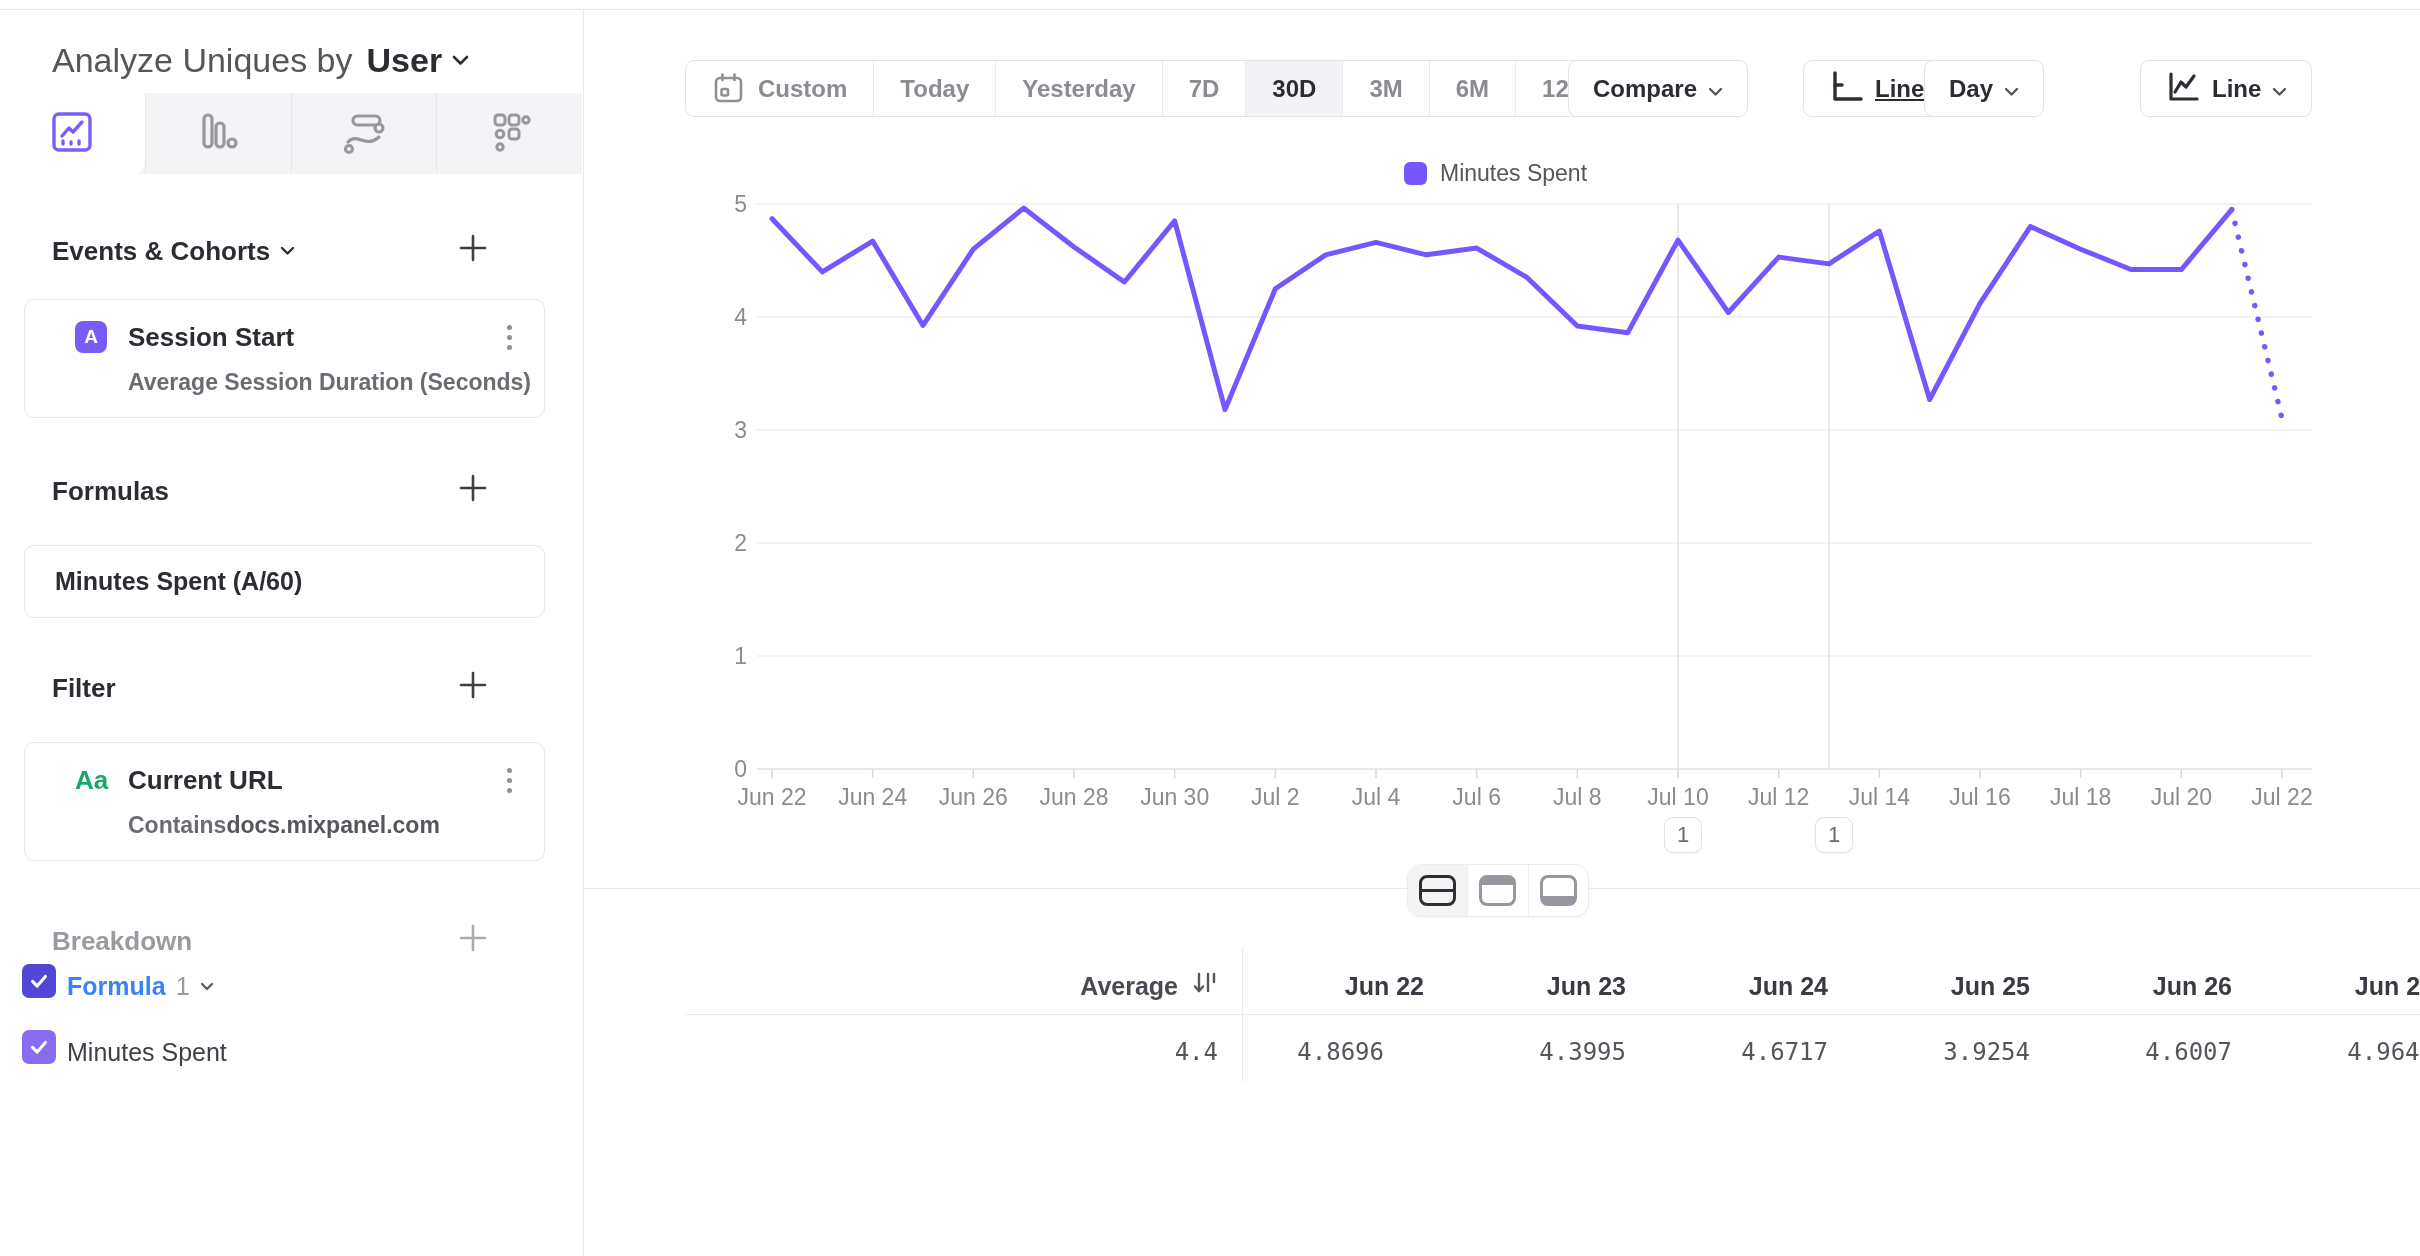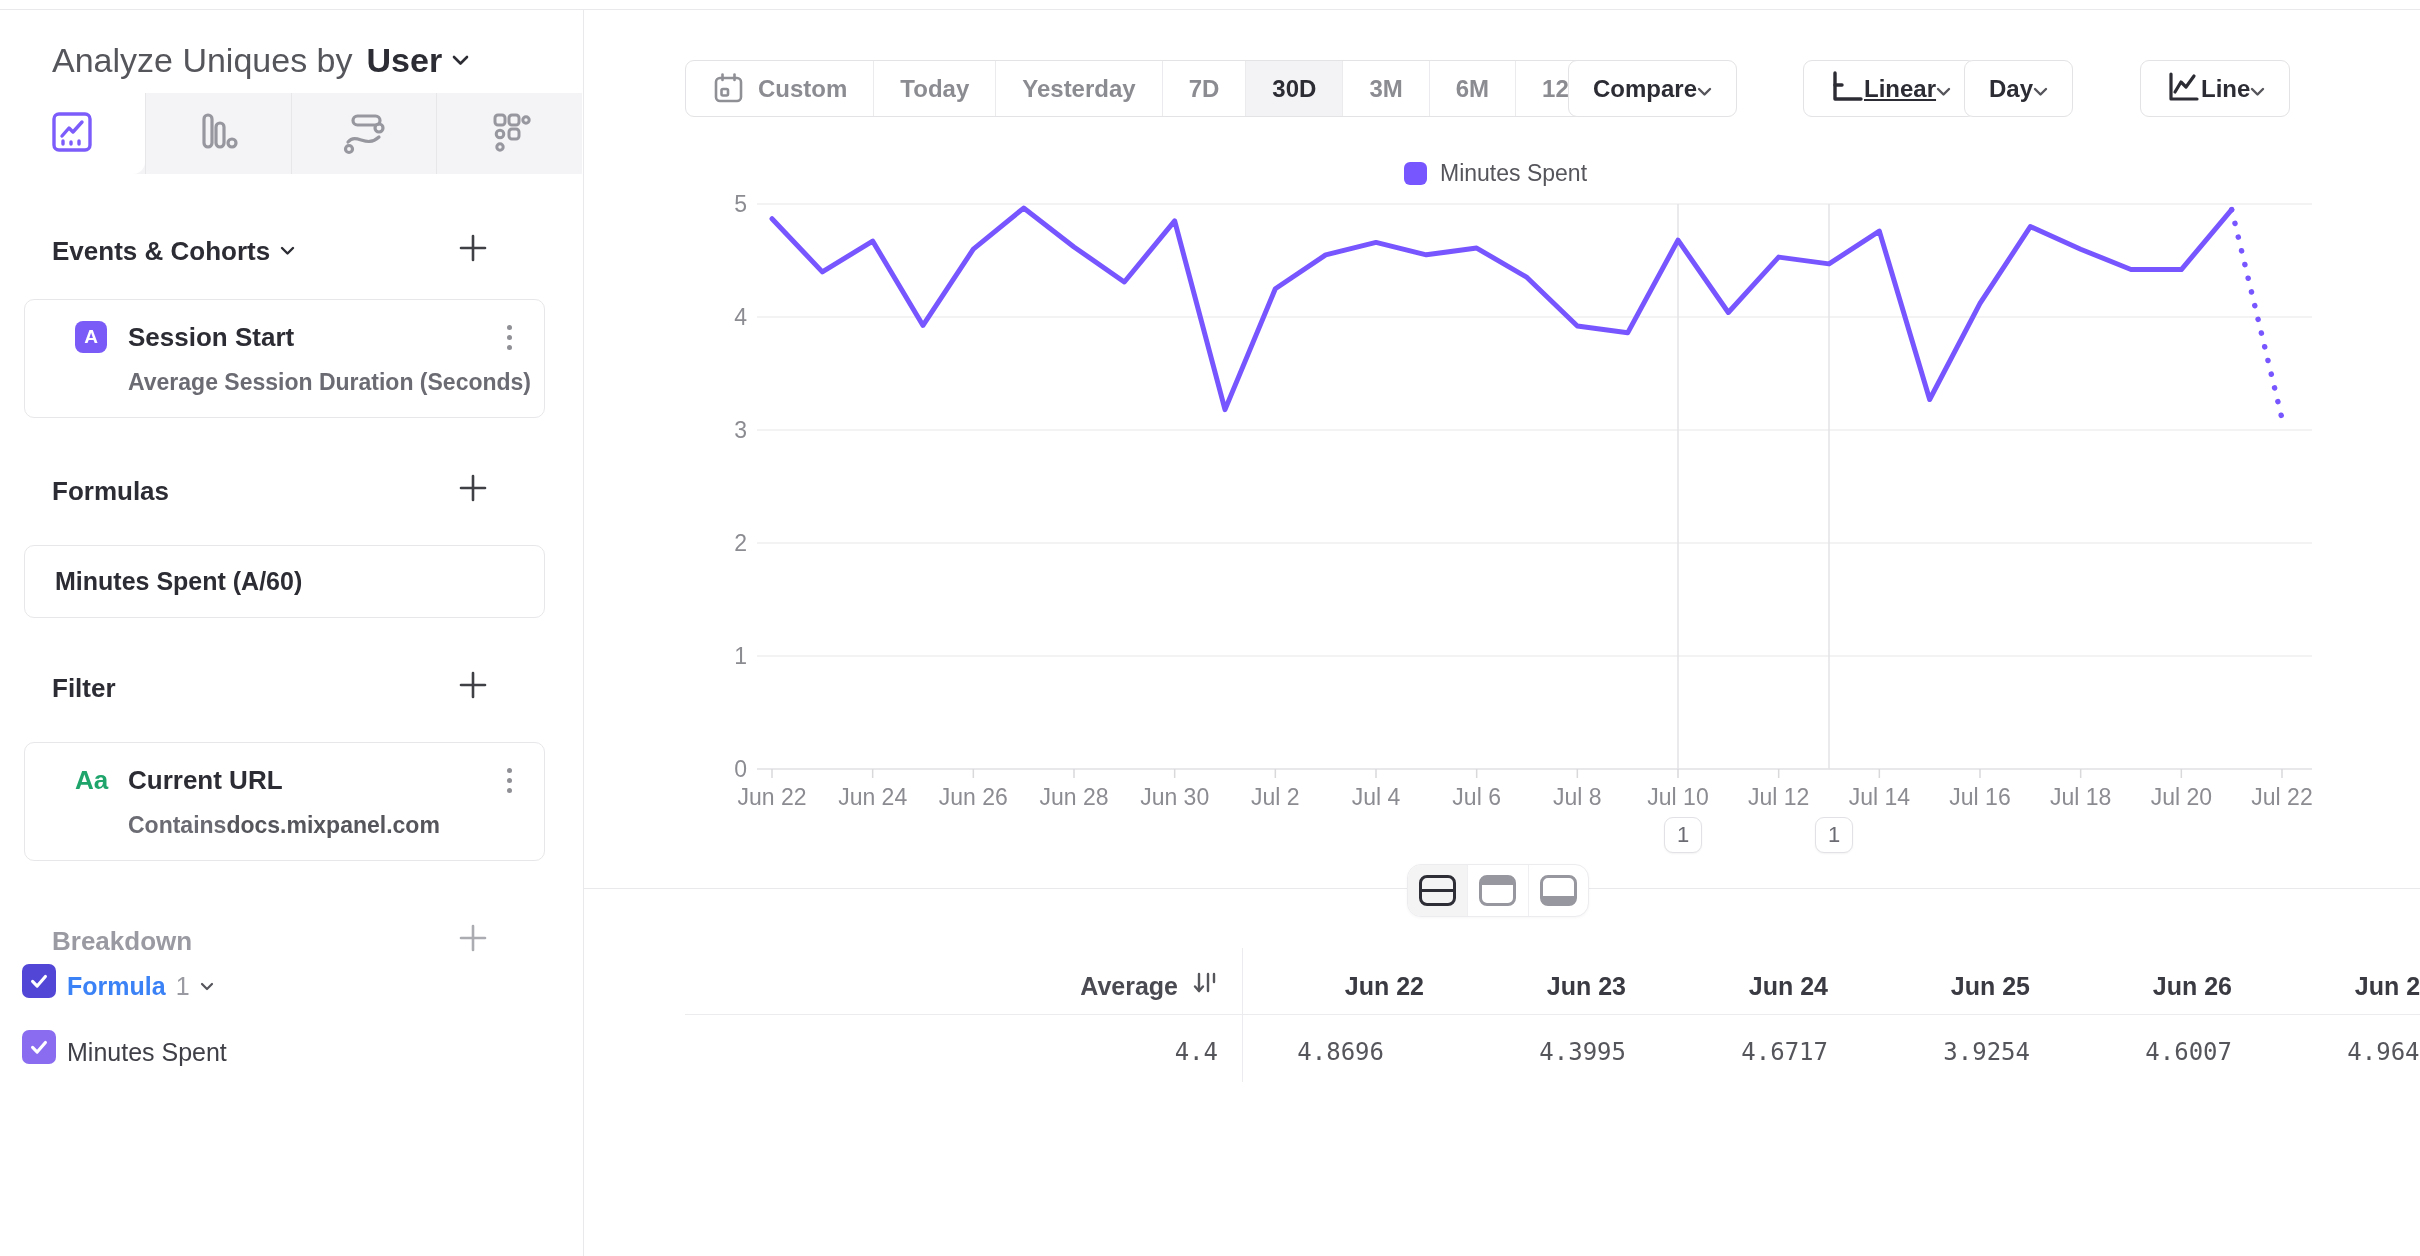--- a/index.html
+++ b/index.html
@@ -42,24 +42,24 @@
   
   #date-range-control { left:685px; top:60px; height:57px; display:flex; align-items:stretch;
                         border:1.5px solid #e3e3e6; border-radius:9px; background:#fff; overflow:hidden; }
   .range-btn { display:flex; align-items:center; padding:0 26px; font-size:24px; font-weight:600; color:#8b8b92;
                border-right:1.5px solid #ebebee; white-space:nowrap; }
   .range-btn:last-child { border-right:none; }
   .range-btn.active { color:#2c2c34; background:#f3f3f5; }
   .range-btn .cal { margin-right:13px; display:inline-flex; }
 
   .tool-btn { top:60px; height:57px; display:flex; align-items:center; padding:0 24px; background:#fff;
-              border:1.5px solid #e3e3e6; border-radius:9px; font-size:24px; font-weight:600; color:#2c2c34; }
+              border:1.5px solid #e3e3e6; border-radius:9px; font-size:24px; font-weight:600; color:#2c2c34; gap:11px; }
   #compare-btn { left:1568px; }
   #linear-btn  { left:1803px;text-decoration:underline; }
-  #day-btn     { left:1964px; }
+  #day-btn     { left:1924px; }
   #line-btn    { left:2140px; }
 
   
   #legend { left:1404px; top:160px; display:flex; align-items:center; gap:13px; }
   #legend .swatch { width:23px; height:23px; border-radius:6px; background:#7856ff; }
   #legend .lbl { font-size:23px; color:#55555c; }
   #chart-svg { left:0; top:0; }
   .ann-badge { width:38px; height:36px; background:#fff; border:1.5px solid #e2e2e6; border-radius:9px;
                box-shadow:0 1px 2px rgba(0,0,0,.05); display:flex; align-items:center; justify-content:center;
                font-size:22px; color:#6b6b73; }

